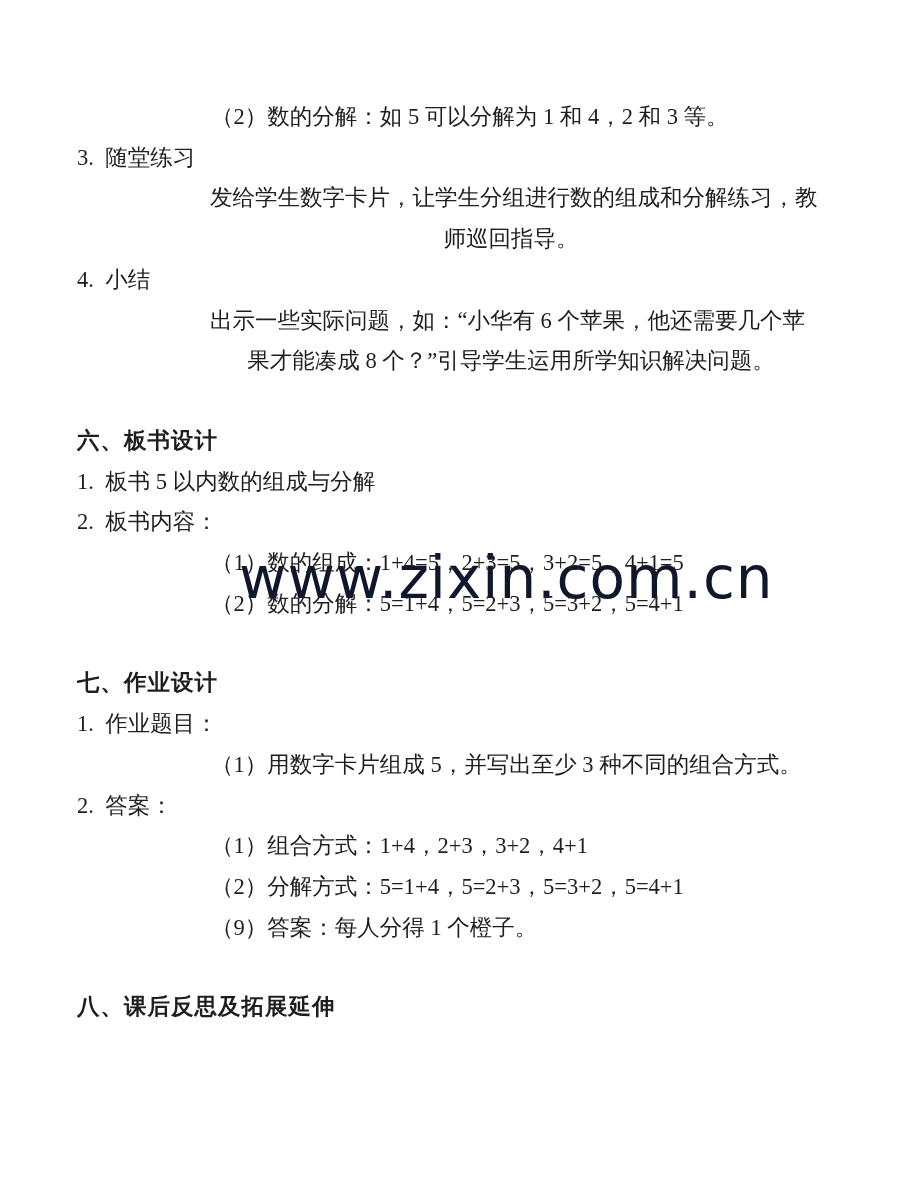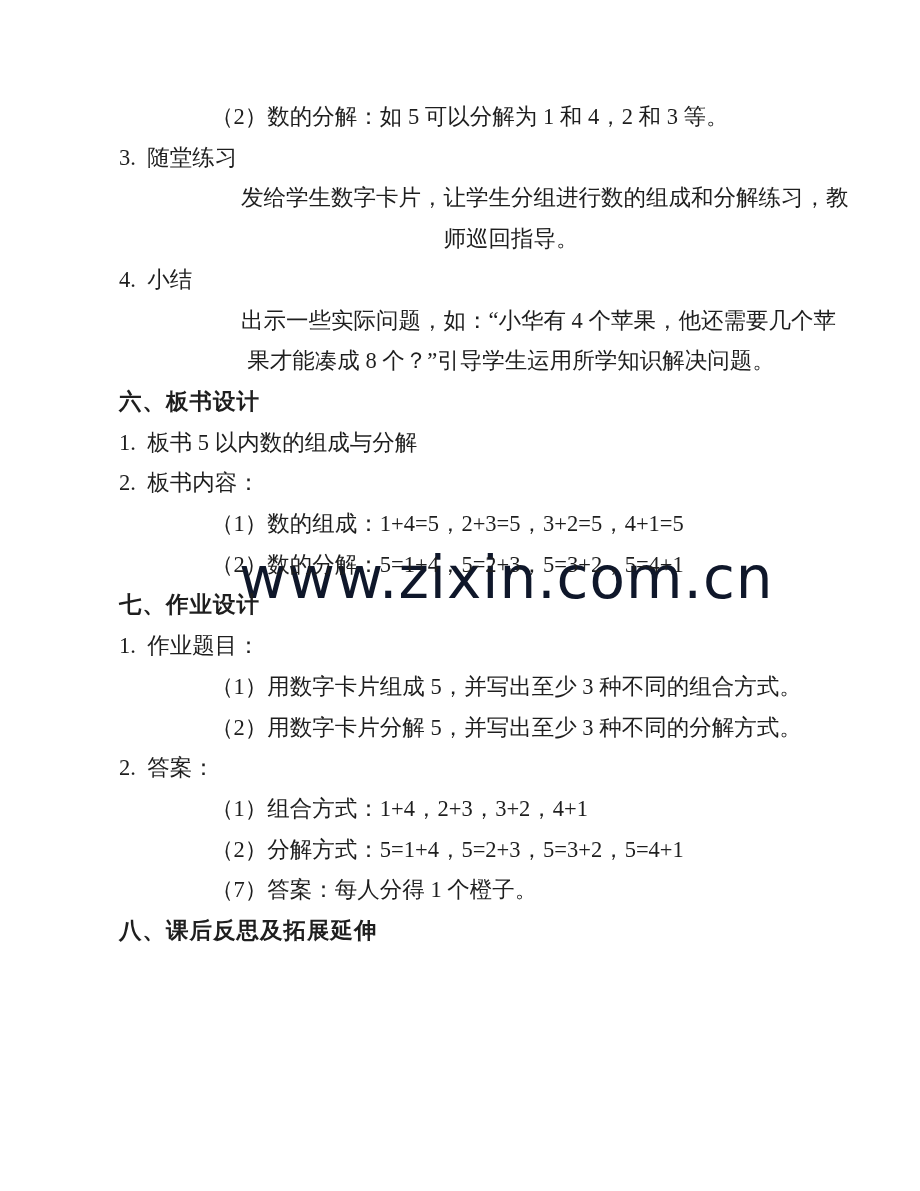--- a/index.html
+++ b/index.html
@@ -37,48 +37,48 @@
     font-size: 22.5px;
     line-height: 40.7px;
     color: #1e1e1e;
   }
   .line {
     white-space: pre;
   }
   .line.bold {
     font-weight: 700;
     letter-spacing: 1px;
+    margin-top: 39px;
   }
   .ind-margin { padding-left: 102px; text-align: center; }
-  .ind-list   { padding-left: 119px; }
-  .ind-para   { padding-left: 210px; margin-left: 31px; }
+  .ind-list   { padding-left: 77px; }
+  .ind-para   { padding-left: 210px; }
   .ind-paren  { padding-left: 211px; }
   .ind-deep   { padding-left: 248px; }
 </style>
 </head>
 <body>
 
 <div class="page">
   <div class="watermark">www.zixin.com.cn</div>
   <div class="content" id="content">
       <div class="line ind-paren">（2）数的分解：如 5 可以分解为 1 和 4，2 和 3 等。</div>
       <div class="line ind-list">3.  随堂练习</div>
       <div class="line ind-para">发给学生数字卡片，让学生分组进行数的组成和分解练习，教</div>
       <div class="line ind-margin">师巡回指导。</div>
       <div class="line ind-list">4.  小结</div>
-      <div class="line ind-para">出示一些实际问题，如：“小华有 4 个苹果，他还需要几个苹</div>
+      <div class="line ind-para">出示一些实际问题，如：“小华有 6 个苹果，他还需要几个苹</div>
       <div class="line ind-margin">果才能凑成 8 个？”引导学生运用所学知识解决问题。</div>
       <div class="line ind-list bold">六、板书设计</div>
       <div class="line ind-list">1.  板书 5 以内数的组成与分解</div>
       <div class="line ind-list">2.  板书内容：</div>
       <div class="line ind-paren">（1）数的组成：1+4=5，2+3=5，3+2=5，4+1=5</div>
       <div class="line ind-paren">（2）数的分解：5=1+4，5=2+3，5=3+2，5=4+1</div>
       <div class="line ind-list bold">七、作业设计</div>
       <div class="line ind-list">1.  作业题目：</div>
       <div class="line ind-paren">（1）用数字卡片组成 5，并写出至少 3 种不同的组合方式。</div>
-      <div class="line ind-paren">（2）用数字卡片分解 5，并写出至少 3 种不同的分解方式。</div>
       <div class="line ind-list">2.  答案：</div>
       <div class="line ind-paren">（1）组合方式：1+4，2+3，3+2，4+1</div>
       <div class="line ind-paren">（2）分解方式：5=1+4，5=2+3，5=3+2，5=4+1</div>
-      <div class="line ind-paren">（7）答案：每人分得 1 个橙子。</div>
+      <div class="line ind-paren">（9）答案：每人分得 1 个橙子。</div>
       <div class="line ind-list bold">八、课后反思及拓展延伸</div>
     </div>
 </div>
 
 </body></html>

